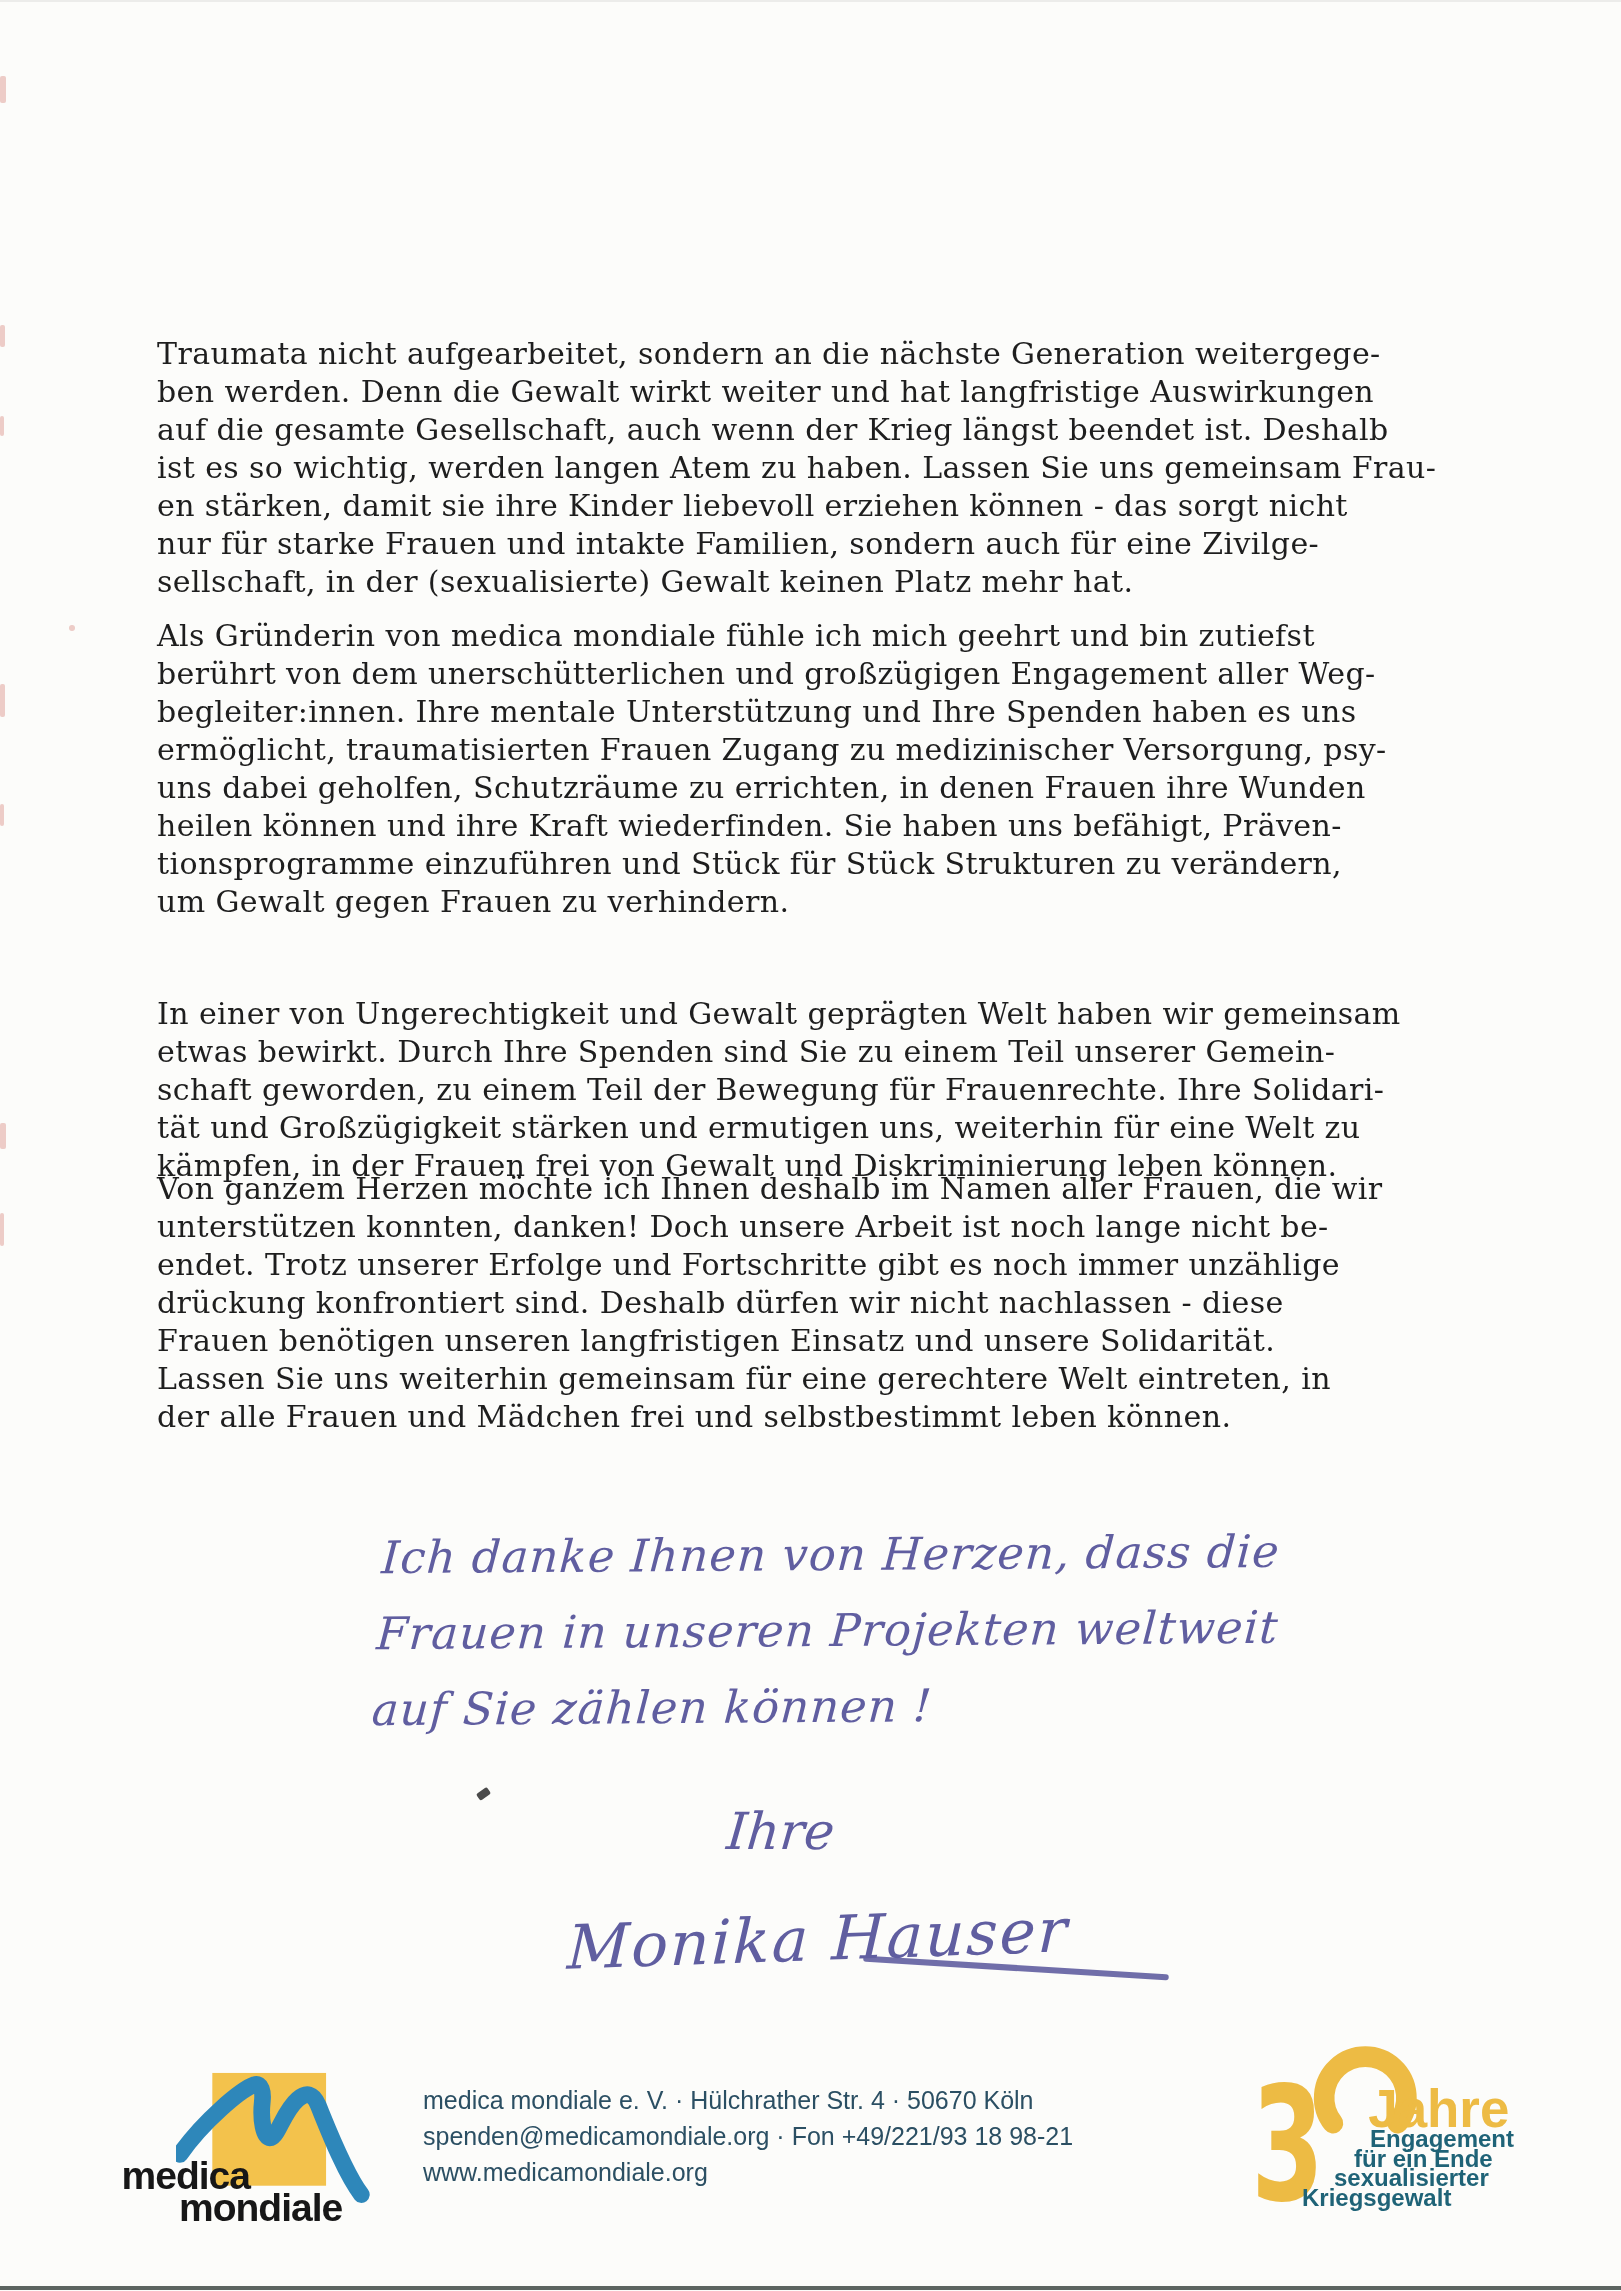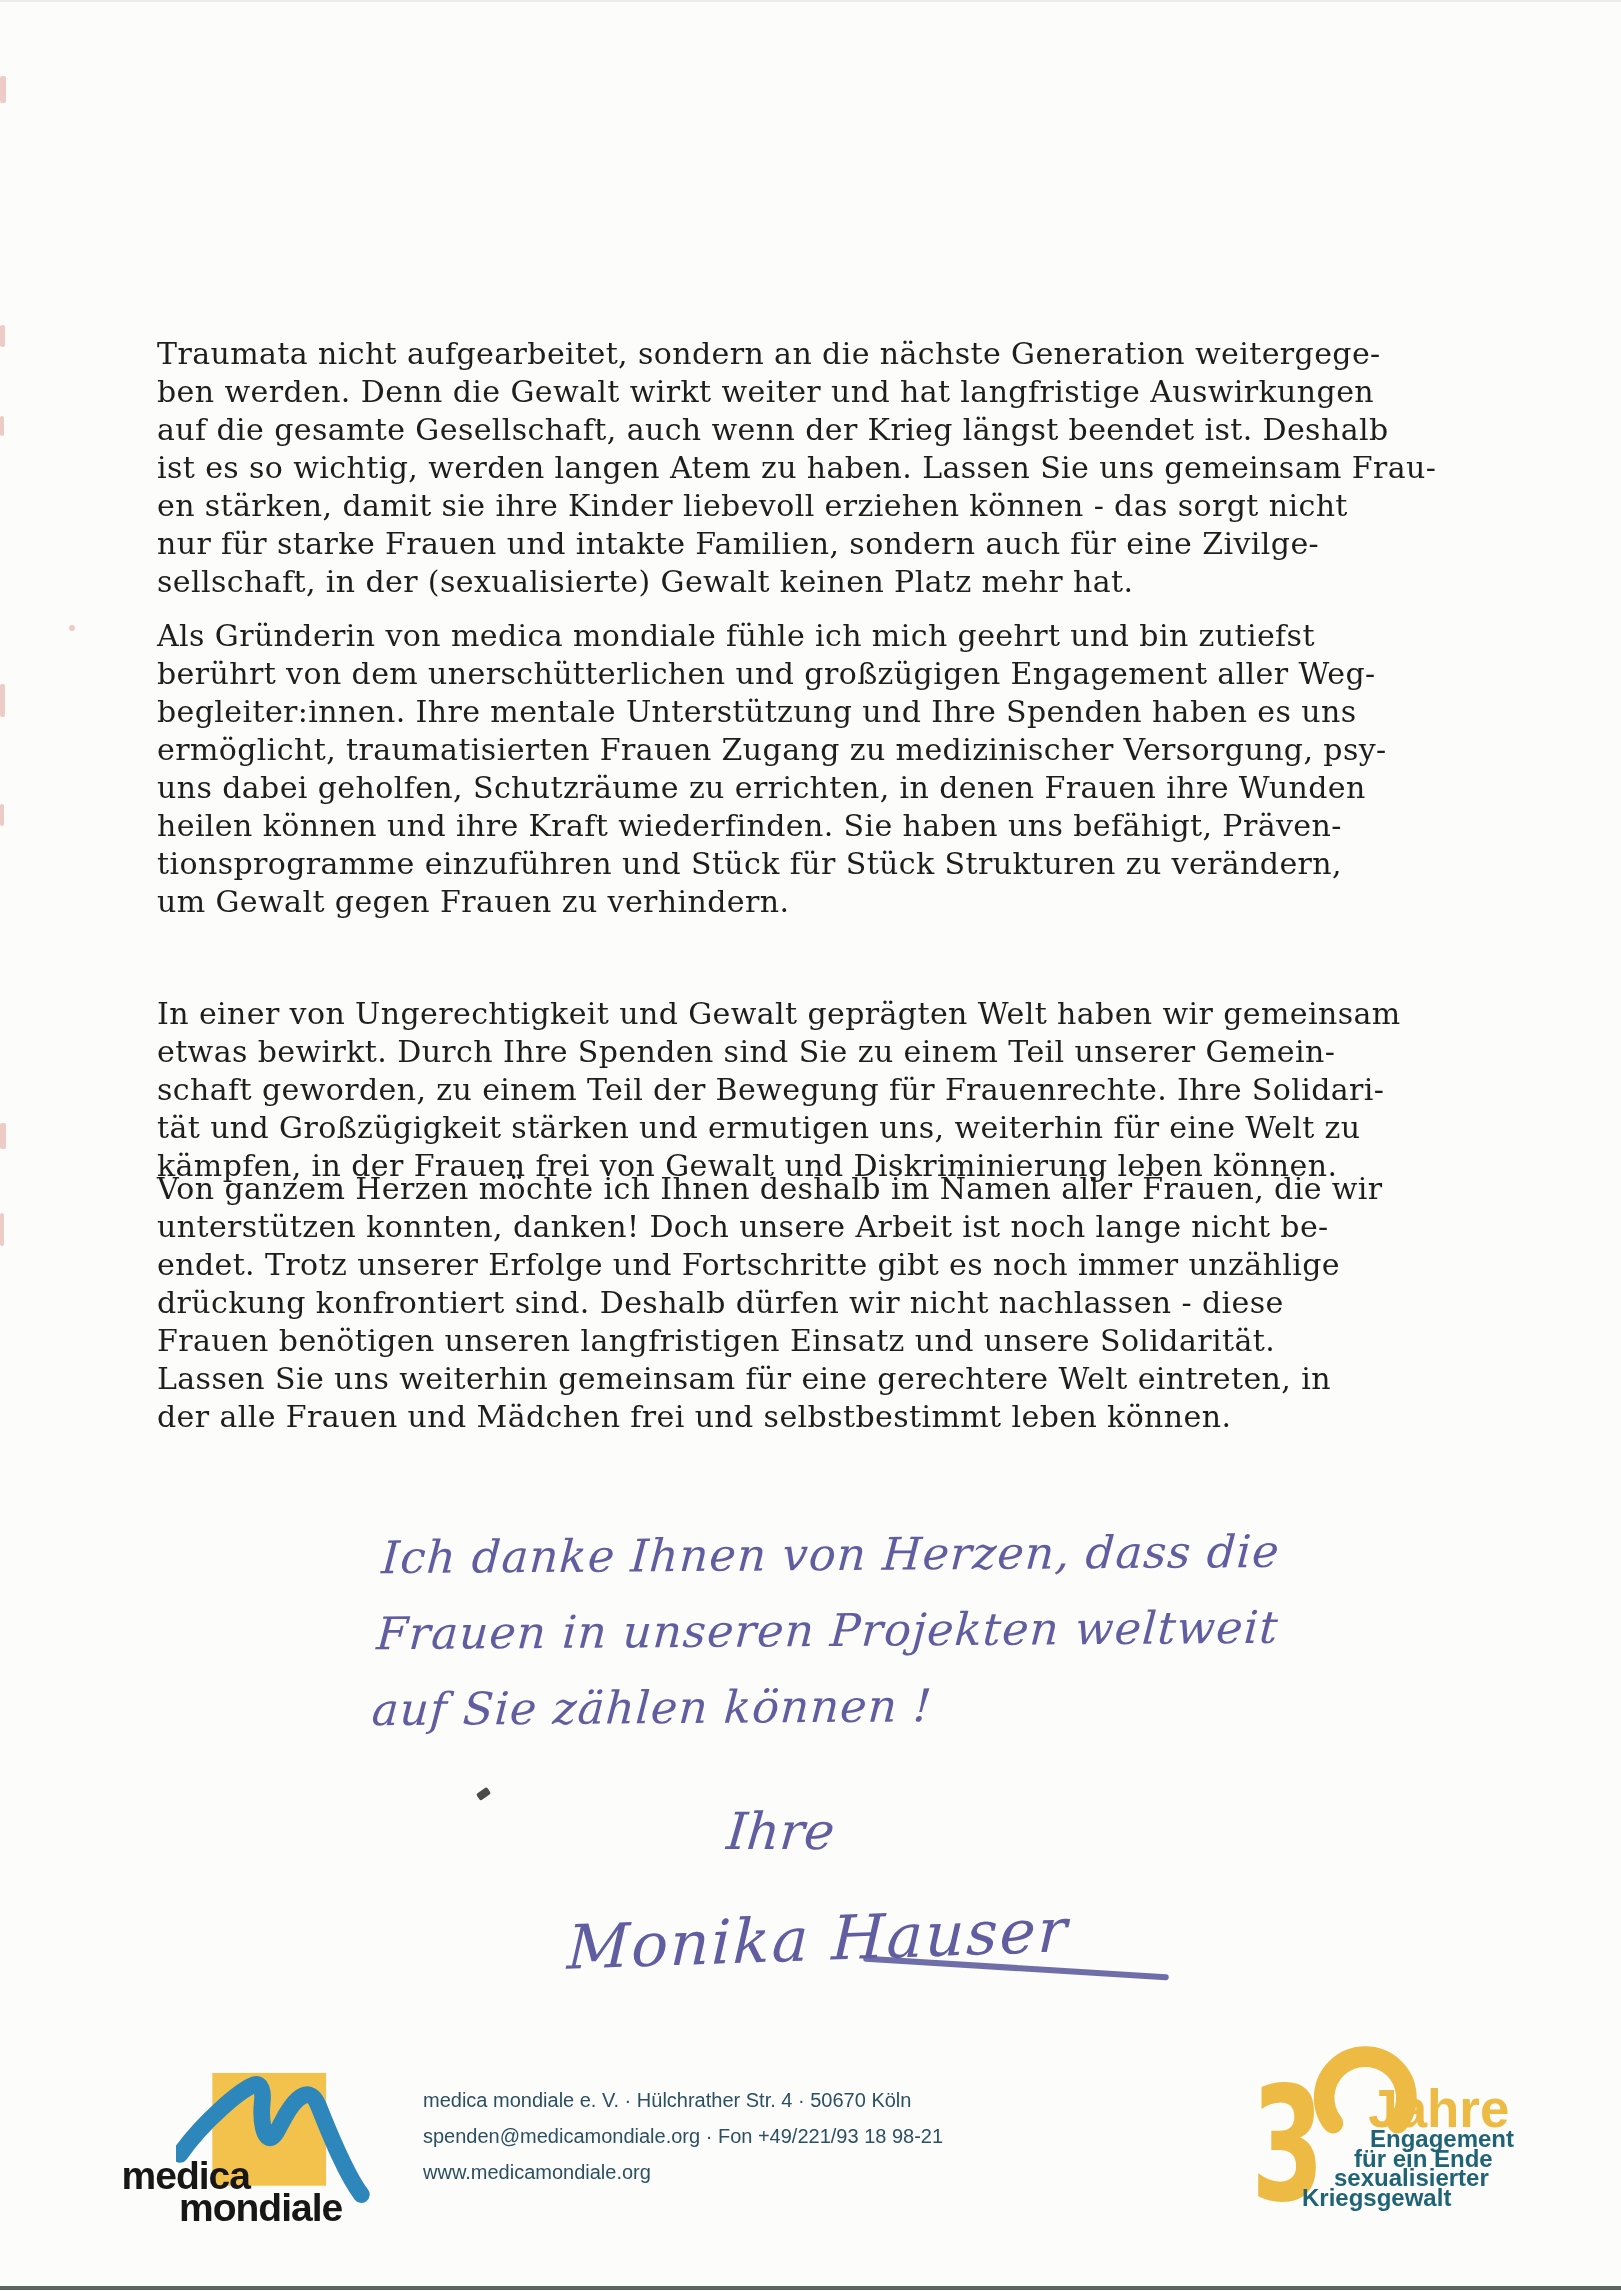--- a/index.html
+++ b/index.html
@@ -58,21 +58,21 @@
     font-family:"Liberation Sans", sans-serif;
     font-weight:bold;color:#171717;
     font-size:39px;letter-spacing:-1px;white-space:nowrap;
   }
   .logo-medica{left:57px;top:2154px;width:193px;text-align:right;}
   .logo-mondiale{left:179px;top:2186px;}
   
   .contact{
     position:absolute;left:423px;top:2082px;
     font-family:"Liberation Sans", sans-serif;
-    font-size:20px;line-height:36px;
+    font-size:25px;line-height:36px;
     color:#2b4f63;
   }
   .contact .line{white-space:nowrap;}
   
   .badge{position:absolute;left:1237px;top:2037px;width:284px;height:191px;}
   .badge svg{position:absolute;left:0;top:0;}
   .badge-slogan{
     position:absolute;left:0;top:92px;width:284px;height:98px;
     font-family:"Liberation Sans", sans-serif;
     font-weight:bold;font-size:24px;color:#1f6377;

